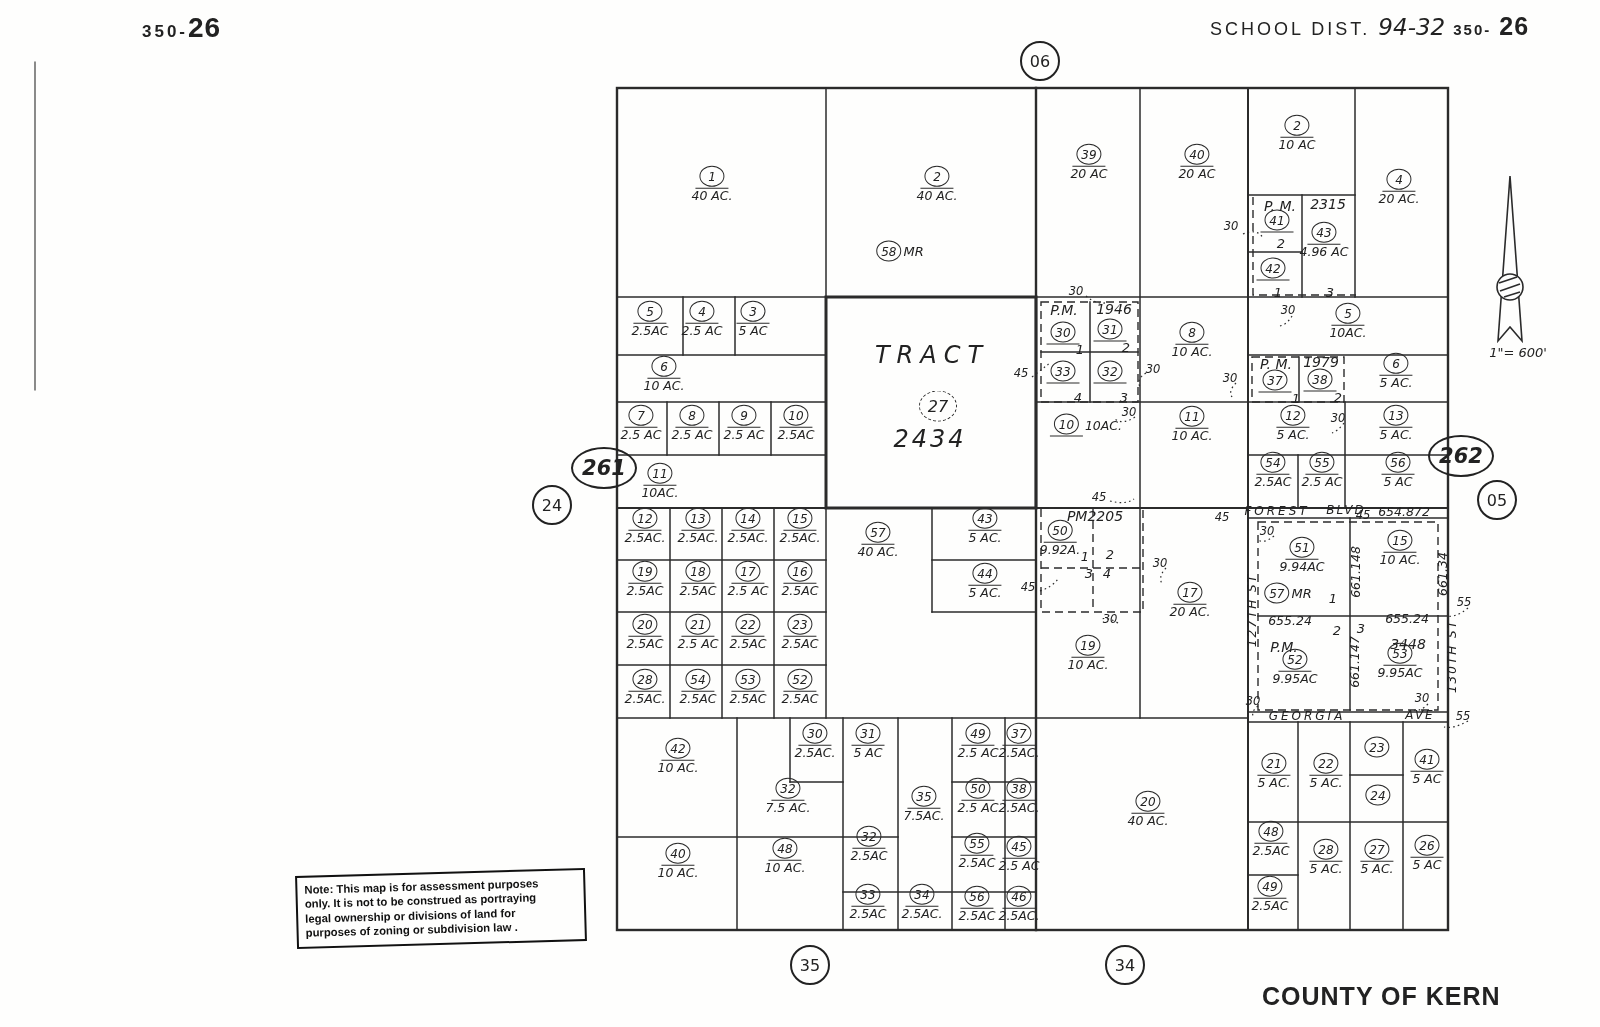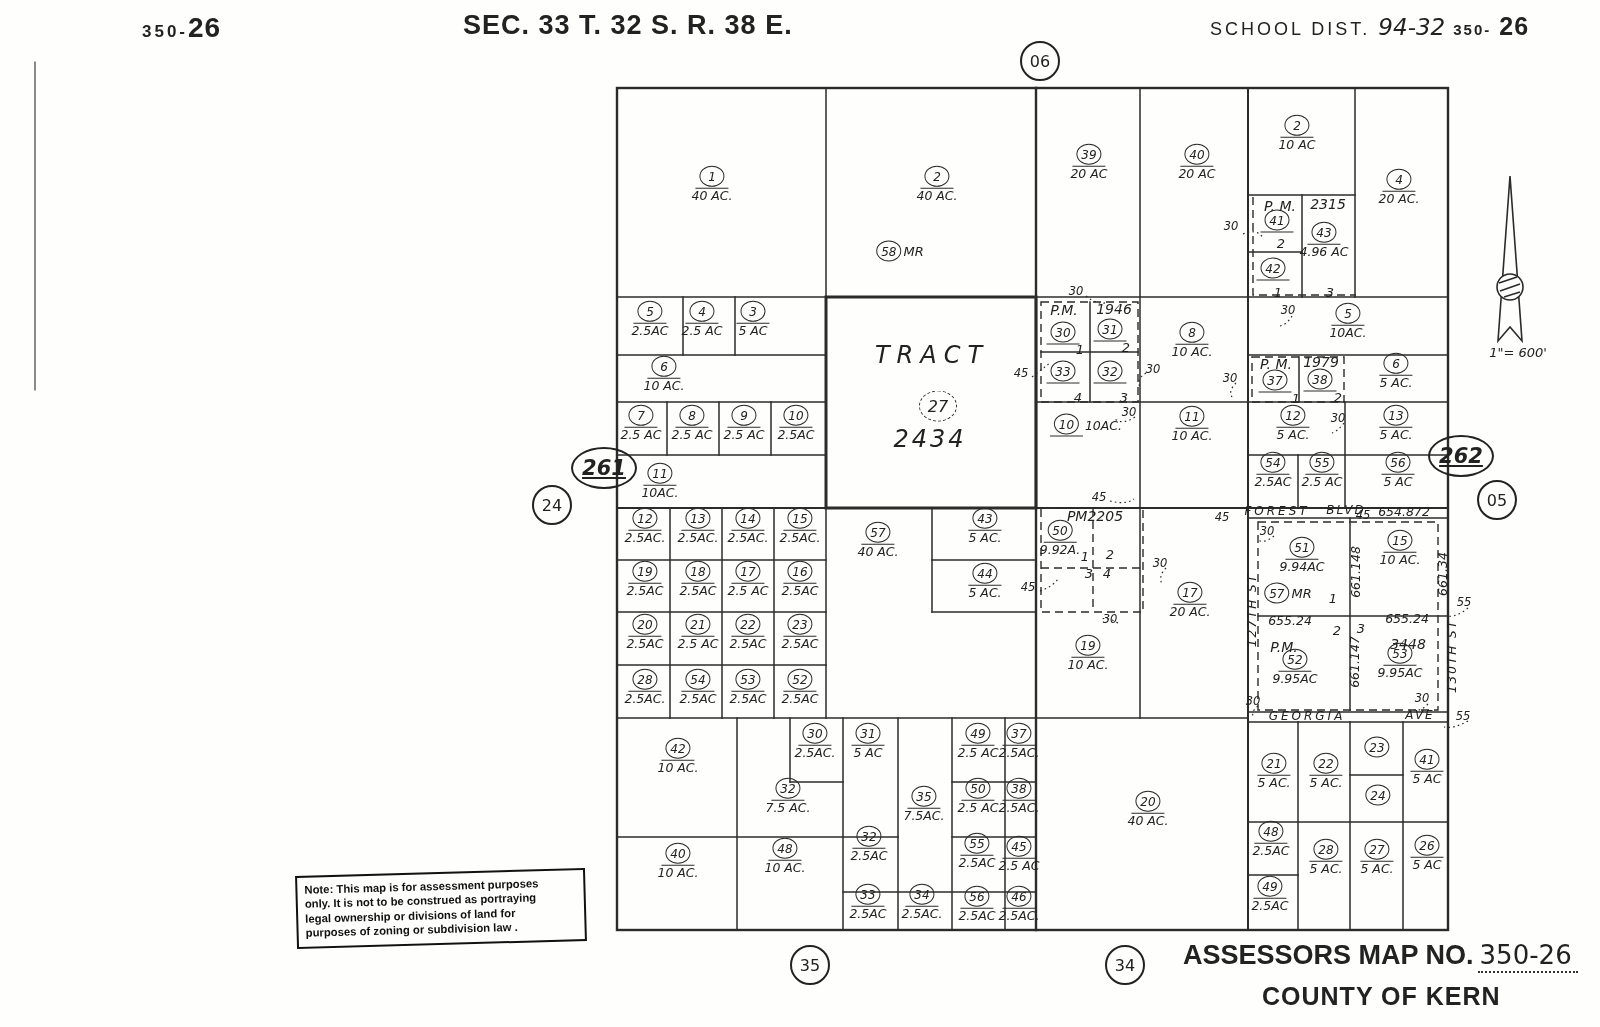--- a/index.html
+++ b/index.html
@@ -32,21 +32,21 @@
   .mtext.rot{transform:translate(-50%,-50%) rotate(-90deg);}
   .t-tract{font-size:24px;}
   .t-pm{font-size:14px;}
   .t-lot{font-size:13px;}
   .t-dim{font-size:11.5px;}
   .t-len{font-size:12.5px;}
   .t-street{font-size:12px;}
   
   .ref{position:absolute;transform:translate(-50%,-50%);width:36px;height:36px;border:2px solid #222;
        border-radius:50%;display:flex;align-items:center;justify-content:center;font-size:16px;background:#fefefd;}
-  .ref.oval{width:62px;height:38px;font-style:italic;font-weight:bold;font-size:21px;border-width:2.5px;background:transparent;text-decoration:underline;}
+  .ref.oval{width:62px;height:38px;font-style:italic;font-weight:bold;font-size:21px;border-width:2.5px;background:transparent;}
   
   #note-box{left:296px;top:872px;width:272px;border:2.5px solid #111;padding:5px 7px 6px 7px;
             transform:rotate(-1.6deg);font-family:"Liberation Sans",sans-serif;font-weight:bold;
             font-size:11.3px;line-height:1.28;color:#111;}
   #note-box span{display:block;}
   
   .assessors-label{font-family:"Liberation Sans",sans-serif;font-weight:bold;font-size:27px;white-space:nowrap;}
   .map-no{font-size:26px;border-bottom:2px dotted #333;padding:0 6px 1px 2px;}
   .county{font-family:"Liberation Sans",sans-serif;font-weight:bold;font-size:25px;letter-spacing:1px;white-space:nowrap;}
   .scale-label{font-style:italic;font-size:13px;}
@@ -154,21 +154,20 @@
       <line x1="1499" y1="283" x2="1517" y2="277"></line>
       <line x1="1500" y1="291" x2="1520" y2="284"></line>
       <line x1="1504" y1="297" x2="1520" y2="292"></line>
     </g>
   </svg>
 
   <div class="abs" style="left:142px;top:12px;display:flex;align-items:baseline;">
     <span class="sheet-small">350-</span>
     <span class="sheet-big">26</span>
   </div>
-  <div class="abs section-title" style="left:463px;top:10px;">SEC. 33 T. 32 S. R. 38 E.</div>
   <div class="abs" style="left:1210px;top:12px;display:flex;align-items:baseline;gap:8px;">
     <span class="school-label">SCHOOL DIST.</span>
     <span class="school-value">94-32</span>
     <span class="sheet-small" style="font-size:15px;letter-spacing:2px;">350-</span>
     <span class="sheet-big" style="font-size:25px;">26</span>
   </div>
 
   <div class="abs" style="left:0;top:0;width:1600px;height:1027px;">
       <div class="parcel" style="left: 712px; top: 184px;">
         <span class="ptop">
@@ -1051,19 +1050,15 @@
 
   <div class="abs scale-label" style="left:1518px;top:352px;transform:translate(-50%,-50%);">1"= 600'</div>
 
   <div class="abs" id="note-box">
     <span>Note: This map is for assessment purposes</span>
     <span>only. It is not to be construed as portraying</span>
     <span>legal ownership or divisions of land for</span>
     <span>purposes of zoning or subdivision law .</span>
   </div>
 
-  <div class="abs" style="left:1183px;top:940px;display:flex;align-items:baseline;gap:4px;">
-    <span class="assessors-label">ASSESSORS MAP NO.</span>
-    <span class="map-no">350-26</span>
-  </div>
   <div class="abs county" style="left:1262px;top:982px;">COUNTY OF KERN</div>
 
 </div>
 
 </body></html>

